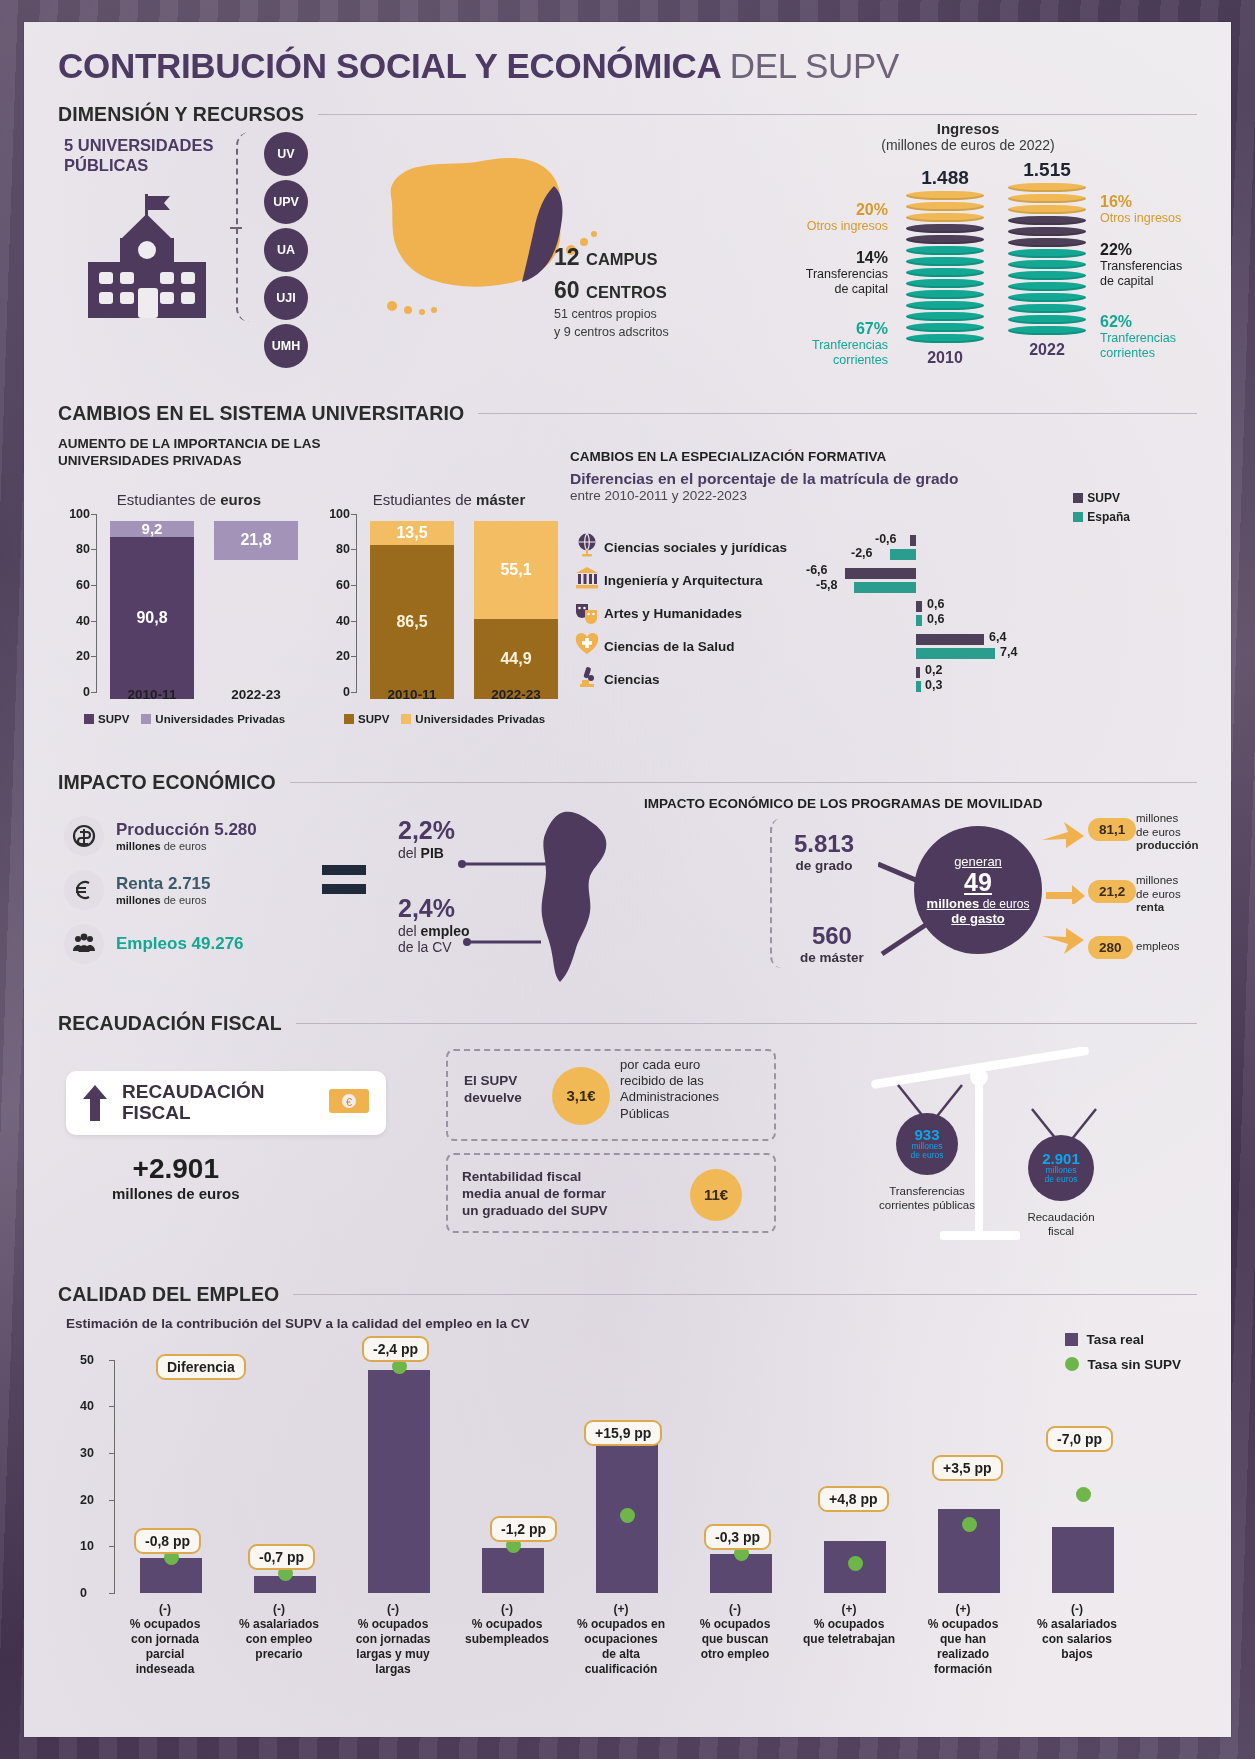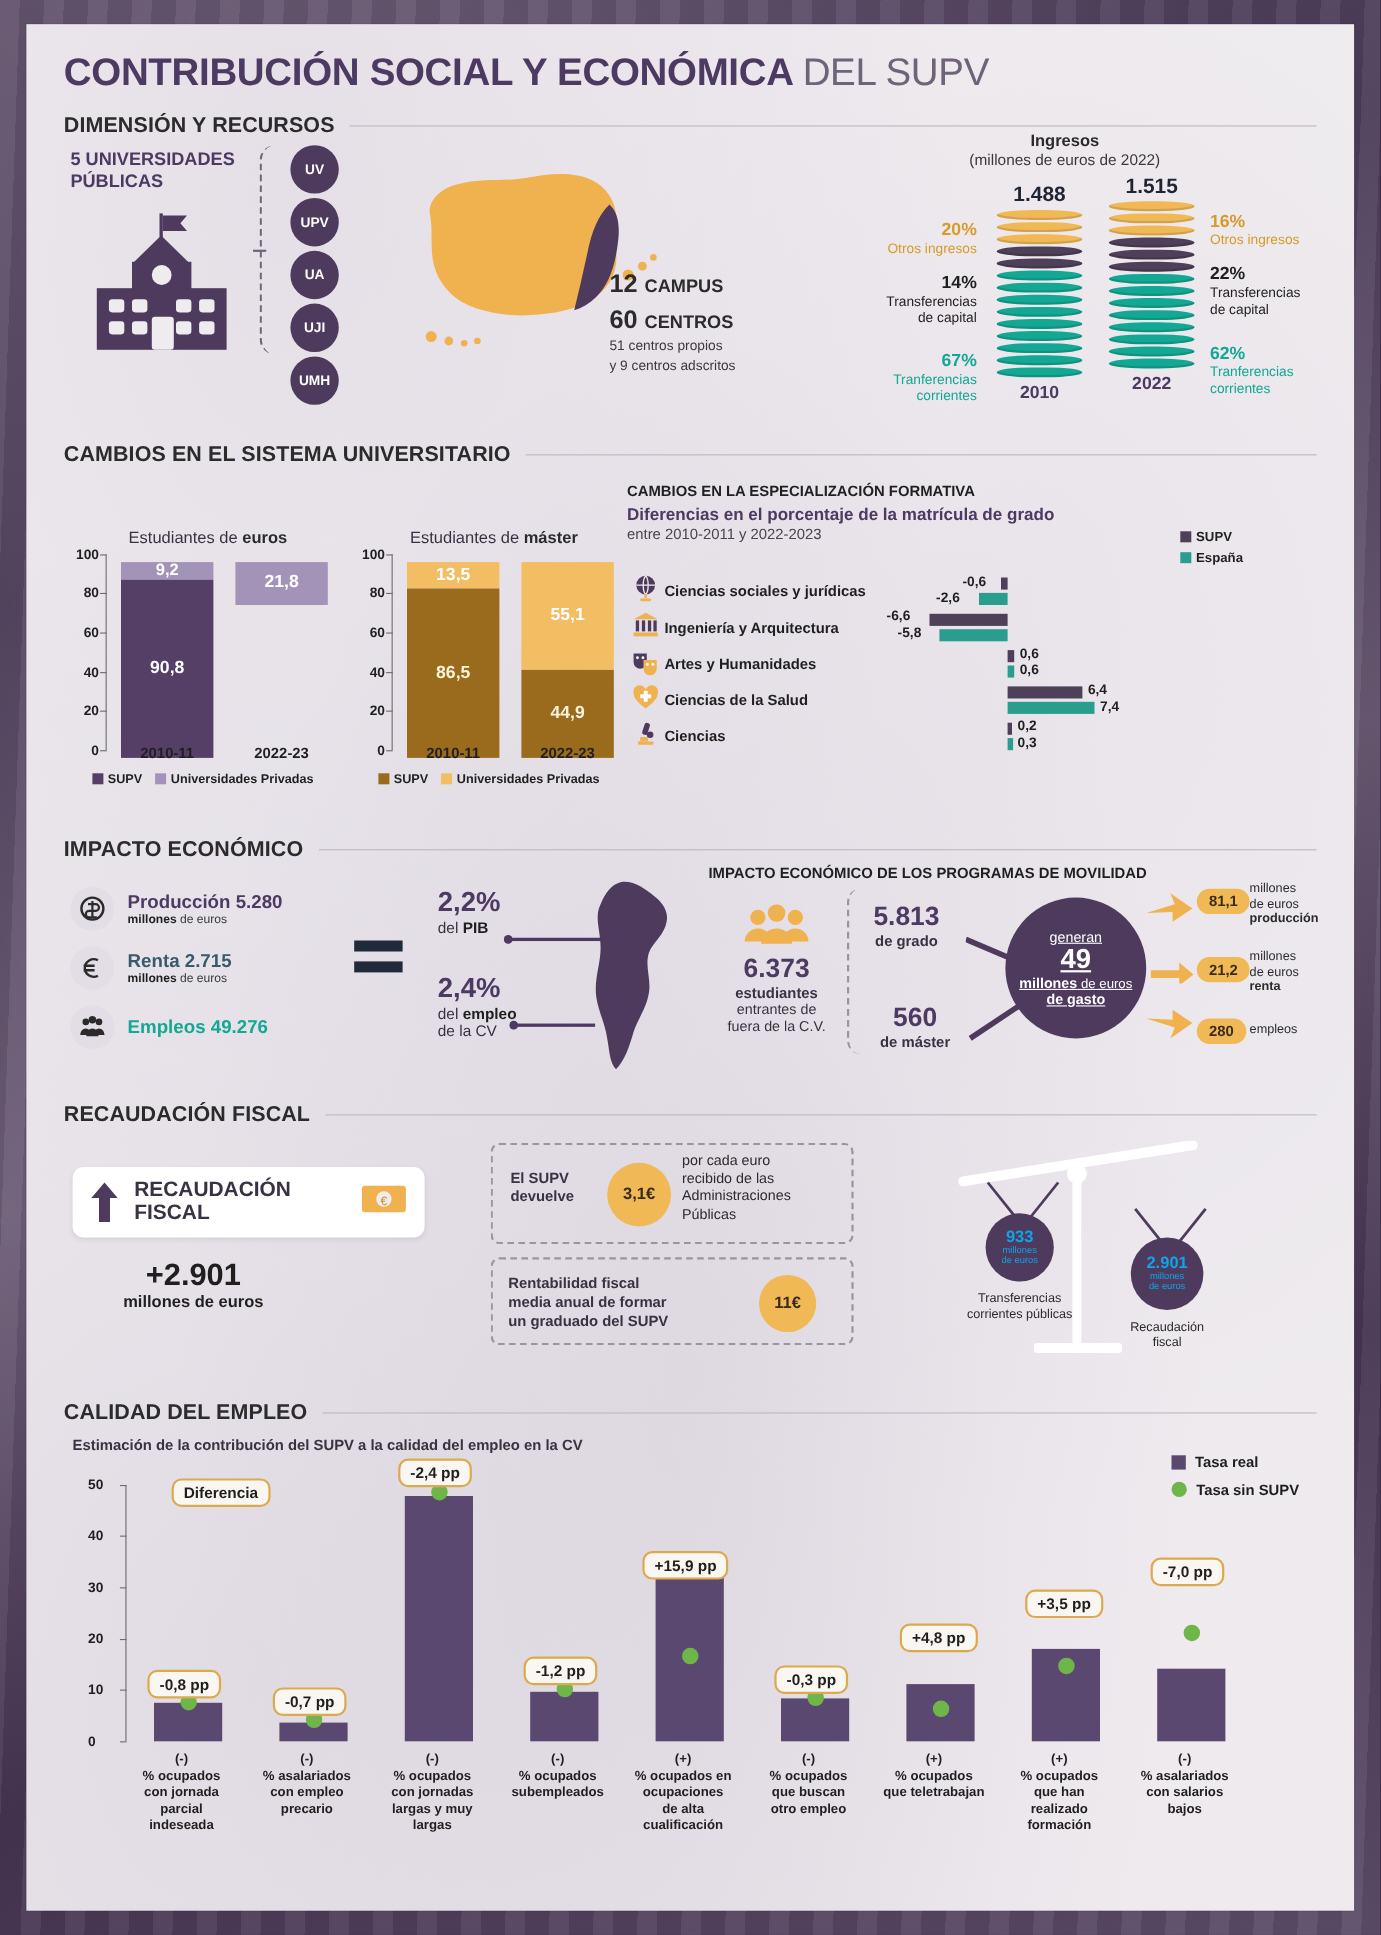--- a/index.html
+++ b/index.html
@@ -344,20 +344,23 @@
       </div>
     </div>
   </div>
 
   <div class="section-head">
     <div class="st">CAMBIOS EN EL SISTEMA UNIVERSITARIO</div>
     <div class="rule"></div>
   </div>
 
   <div class="b2">
+    <div class="sub-title" style="margin-top:10px">
+      AUMENTO DE LA IMPORTANCIA DE LAS<br>UNIVERSIDADES PRIVADAS
+    </div>
 
     <div style="position:absolute; left:6px; top:56px; width:250px;">
       <div class="chart-title">
         <span>Estudiantes de </span><b>euros</b>
       </div>
       <div class="bars-wrap" style="position:relative; height:185px; margin-top:6px;">
         <div class="axisline" style="left:32px; top:0; height:178px;"></div>
         <div class="ytick" style="left:0; width:26px; top:0px; text-align:right;">100</div>
         <div class="tickline" style="left:27px; top:0px;"></div>
         <div class="ytick" style="left:0; width:26px; top:35.6px; text-align:right;">80</div>
@@ -597,32 +600,20 @@
 
     <div style="position:absolute; left:470px; top:14px;">
       <svg width="110" height="178" viewBox="0 0 110 178">
         <path d="M36 4 C48 2 58 10 66 16 C74 22 80 30 78 40 C76 52 66 58 62 68
                  C58 80 64 92 62 104 C60 118 52 128 48 140 C44 154 40 166 32 174
                  C26 168 26 156 24 146 C22 132 16 122 14 108 C12 92 18 78 18 64
                  C18 48 12 36 18 24 C22 14 28 6 36 4 Z" fill="#4e3a5c"></path>
       </svg>
     </div>
 
-    <div style="position:absolute; left:588px; top:38px; width:120px; text-align:center;">
-      <svg width="62" height="40" viewBox="0 0 62 40">
-        <circle cx="14" cy="12" r="7" fill="#f0b14f"></circle>
-            <circle cx="48" cy="12" r="7" fill="#f0b14f"></circle>
-            <circle cx="31" cy="8" r="8" fill="#f0b14f"></circle>
-        <path d="M2 34c0-7 5.4-12 12-12s12 5 12 12zM36 34c0-7 5.4-12 12-12s12 5 12 12zM17 36c0-8 6-14 14-14s14 6 14 14z" fill="#f0b14f"></path>
-      </svg>
-      <div class="numbig">6.373</div>
-      <div class="numsub">estudiantes</div>
-      <div style="font-size:13px;color:#3a3142">entrantes de</div>
-      <div style="font-size:13px;color:#3a3142">fuera de la C.V.</div>
-    </div>
 
     <div class="mob-h">IMPACTO ECONÓMICO DE LOS PROGRAMAS DE MOVILIDAD</div>
 
     <div style="position:absolute; left:712px; top:24px; width:22px; height:150px;
                 border-left:2px dashed #9a93a3; border-top-left-radius:12px; border-bottom-left-radius:12px;"></div>
 
     <div style="position:absolute; left:736px; top:36px; text-align:center;">
       <div class="numbig">5.813</div>
       <div class="numsub">de grado</div>
     </div>
@@ -777,21 +768,21 @@
         <div class="ebar" style="left:140px; width:62px; height:16.8px;"></div>
         <div class="dot" style="left:164px; top:206px;"></div>
         <div class="cal" style="left:134px; top:184px;">-0,7 pp</div>
 
         <div class="ebar" style="left:254px; width:62px; height:222.9px;"></div>
         <div class="dot" style="left:278px; top:-1px;"></div>
         <div class="cal" style="left:248px; top:-24px;">-2,4 pp</div>
 
         <div class="ebar" style="left:368px; width:62px; height:44.8px;"></div>
         <div class="dot" style="left:392px; top:178px;"></div>
-        <div class="cal" style="left:362px; top:156px;">-1,2 pp</div>
+        <div class="cal" style="left:376px; top:156px;">-1,2 pp</div>
 
         <div class="ebar" style="left:482px; width:62px; height:153.9px;"></div>
         <div class="dot" style="left:506px; top:148px;"></div>
         <div class="cal" style="left:470px; top:60px;">+15,9 pp</div>
 
         <div class="ebar" style="left:596px; width:62px; height:39.2px;"></div>
         <div class="dot" style="left:620px; top:186px;"></div>
         <div class="cal" style="left:590px; top:164px;">-0,3 pp</div>
 
         <div class="ebar" style="left:710px; width:62px; height:51.3px;"></div>

